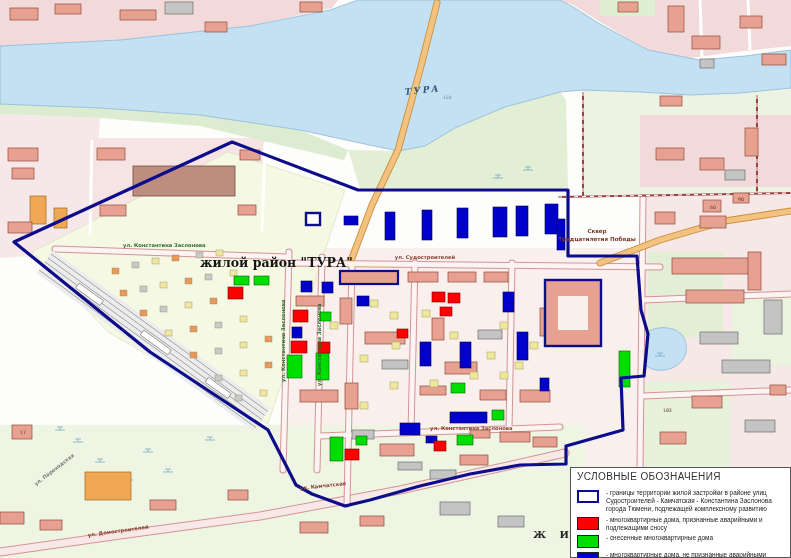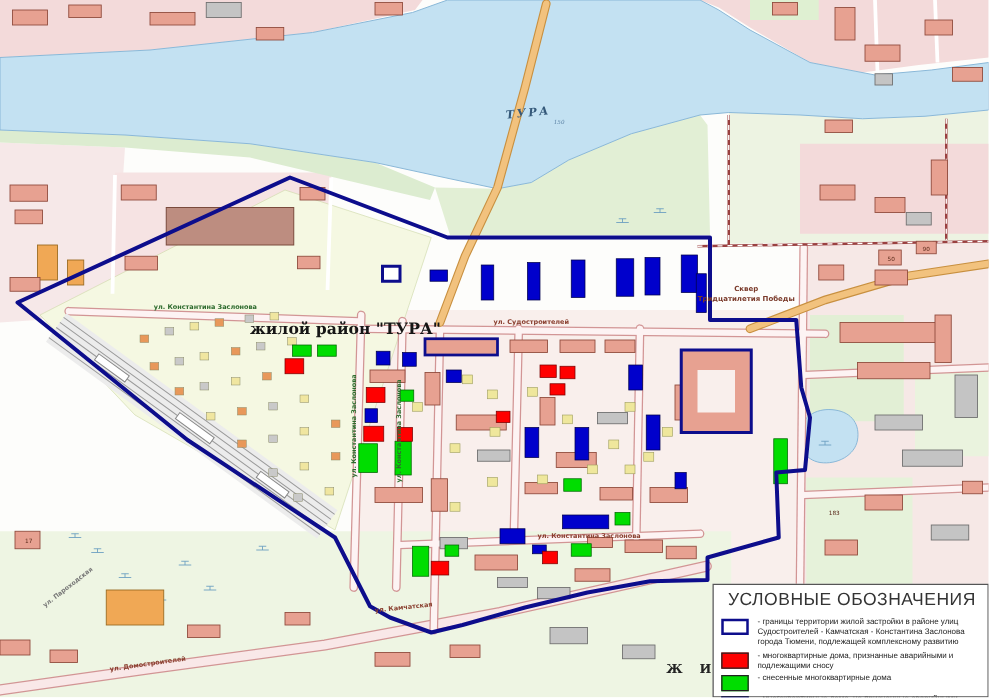--- a/index.html
+++ b/index.html
@@ -25,21 +25,21 @@
   .roadCW{fill:none;stroke:#d29595;stroke-width:9;stroke-linecap:round;}
   .roadFW{fill:none;stroke:#f9e8e8;stroke-width:7;stroke-linecap:round;}
   .orC{fill:none;stroke:#c89040;stroke-width:7;stroke-linecap:round;}
   .orF{fill:none;stroke:#f2c27e;stroke-width:5.2;stroke-linecap:round;}
   .rwB{fill:none;stroke:#9a4040;stroke-width:2;}
   .rwW{fill:none;stroke:#fff;stroke-width:1.1;stroke-dasharray:4 4;}
   .swamp{fill:none;stroke:#6a9ec0;stroke-width:.7;}
   
   .legend{position:absolute;left:570px;top:467px;width:221px;height:91px;box-sizing:border-box;
           background:#fff;border:1px solid #555;padding:3px 4px 2px 6px;}
-  .legend-title{font-size:14px;letter-spacing:.4px;color:#333;text-align:center;margin-bottom:7px;}
+  .legend-title{font-size:10px;letter-spacing:.4px;color:#333;margin-bottom:7px;}
   .legend-item{display:flex;align-items:flex-start;margin-bottom:2.5px;}
   .sw{flex:0 0 22px;height:13px;margin-right:7px;margin-top:1px;box-sizing:border-box;border:1px solid #222;}
   .sw-boundary{background:#fff;border-width:2.5px;border-style:solid;}
   .legend-text{font-size:6.4px;line-height:1.26;color:#222;}
 </style>
 </head>
 <body>
 
 <div class="stage">
 <svg width="791" height="558" viewBox="0 0 791 558" xmlns="http://www.w3.org/2000/svg">

